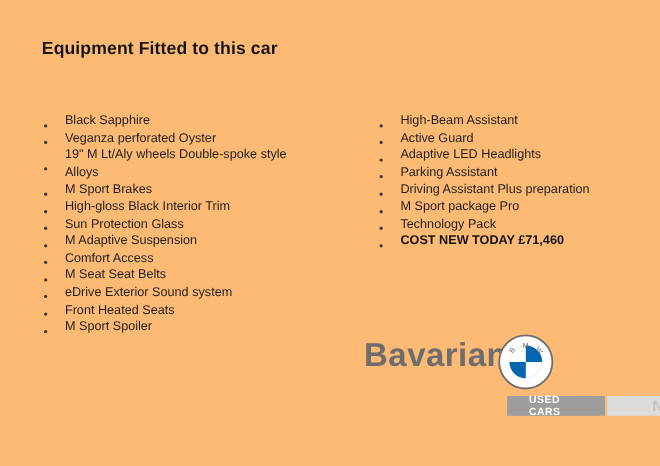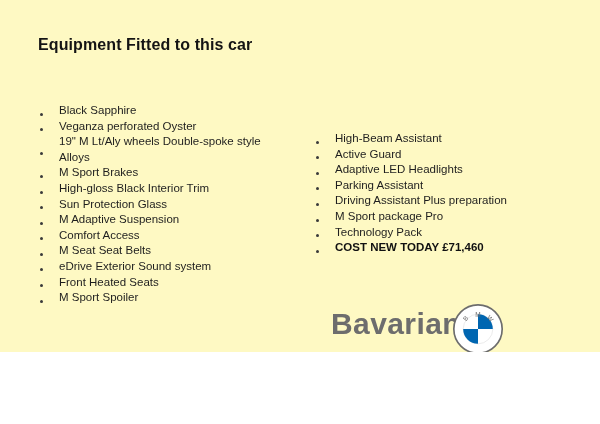--- a/index.html
+++ b/index.html
@@ -1,40 +1,40 @@
 <!DOCTYPE html>
 <html style="--brand-blue: #0066b1; --logo-gray: #6d6d6d; --badge-primary-bg: #9d9d9d; --badge-secondary-bg: #dcdcdc; --badge-secondary-fg: #c2c2c2;"><head>
 <meta charset="utf-8">
 <style>
   * { margin: 0; padding: 0; box-sizing: border-box; }
   html, body { background: #ffffff; }
   .page {
     position: relative;
     width: 600px;
-    height: 352px;
-    background: #fef9c3;
+    height: 424px;
+    background: #fdba74;
     font-family: "Liberation Sans", sans-serif;
     overflow: hidden;
   }
   .page-title {
     position: absolute;
     left: 38px;
     top: 36px;
     font-size: 16px;
     font-weight: bold;
     color: #141414;
     letter-spacing: 0.1px;
   }
   .equip-col {
     position: absolute;
     top: 103px;
     list-style: none;
   }
   .equip-col.left  { left: 40px;  width: 240px; }
-  .equip-col.right { left: 316px; width: 240px; margin-top: 28px; }
+  .equip-col.right { left: 345px; width: 240px; }
   .equip-col li {
     display: flex;
     align-items: center;
     font-size: 11.5px;
     line-height: 15.6px;
     color: #1e1e1e;
   }
   .equip-col li .bullet {
     flex: 0 0 3px;
     width: 3px;

